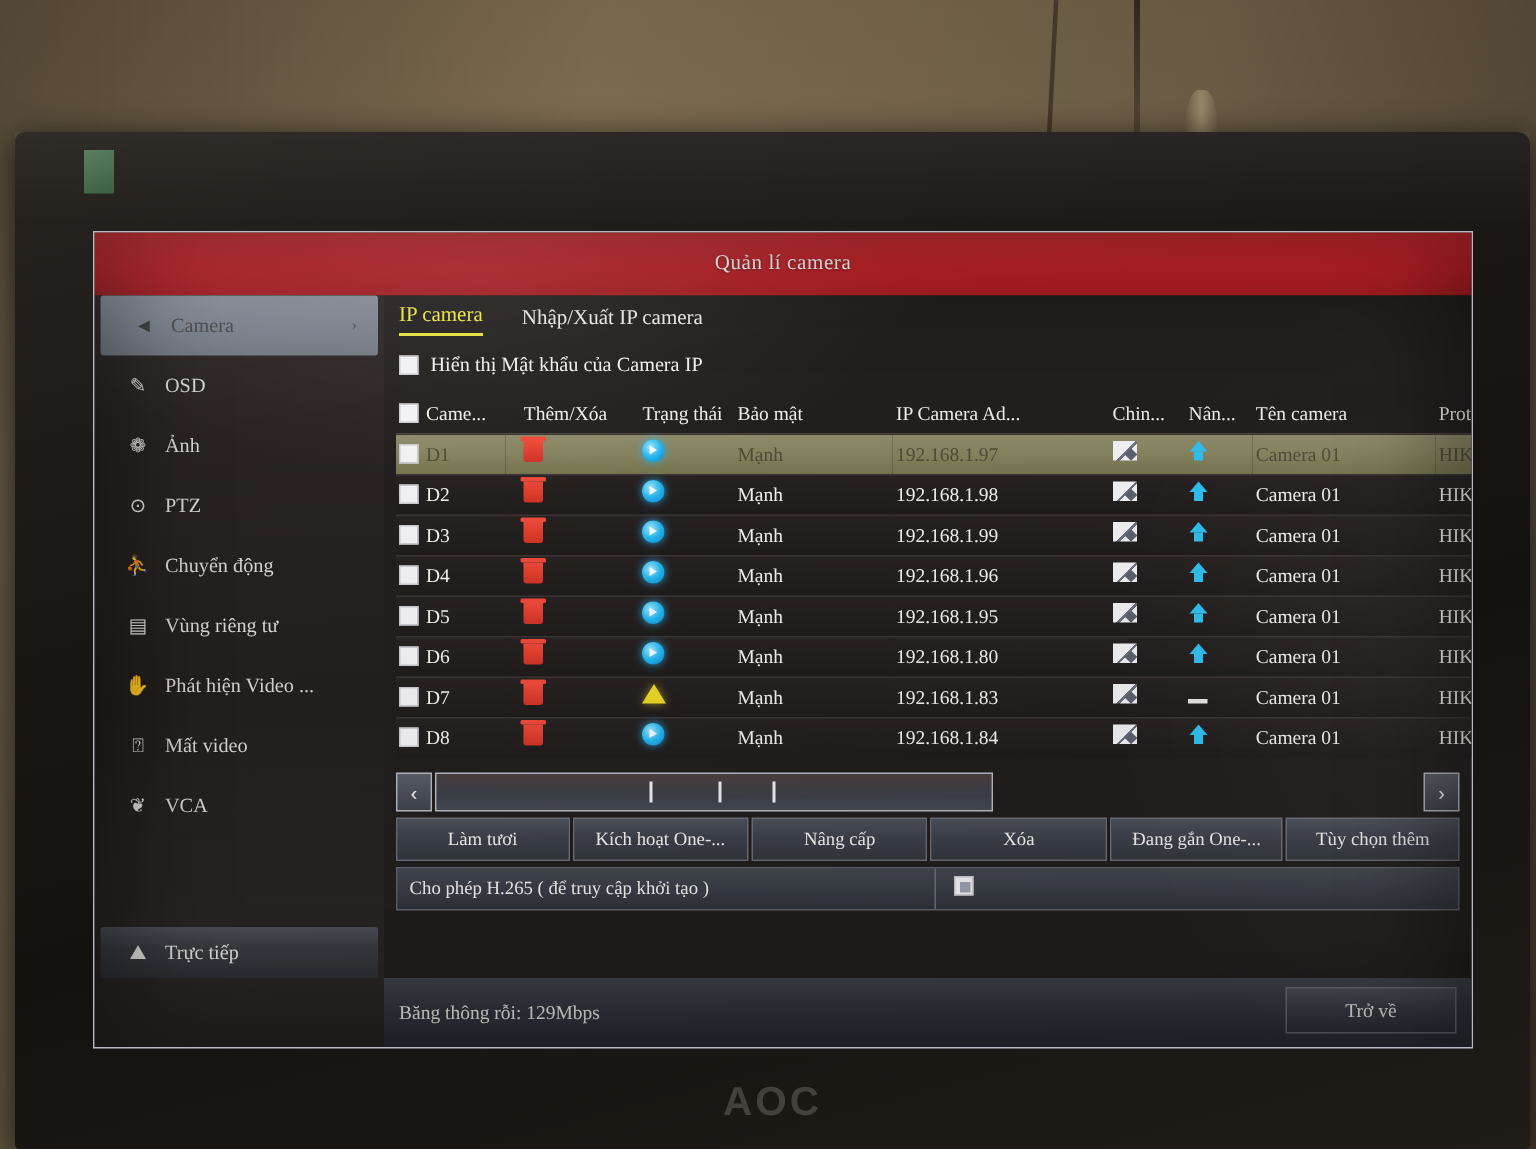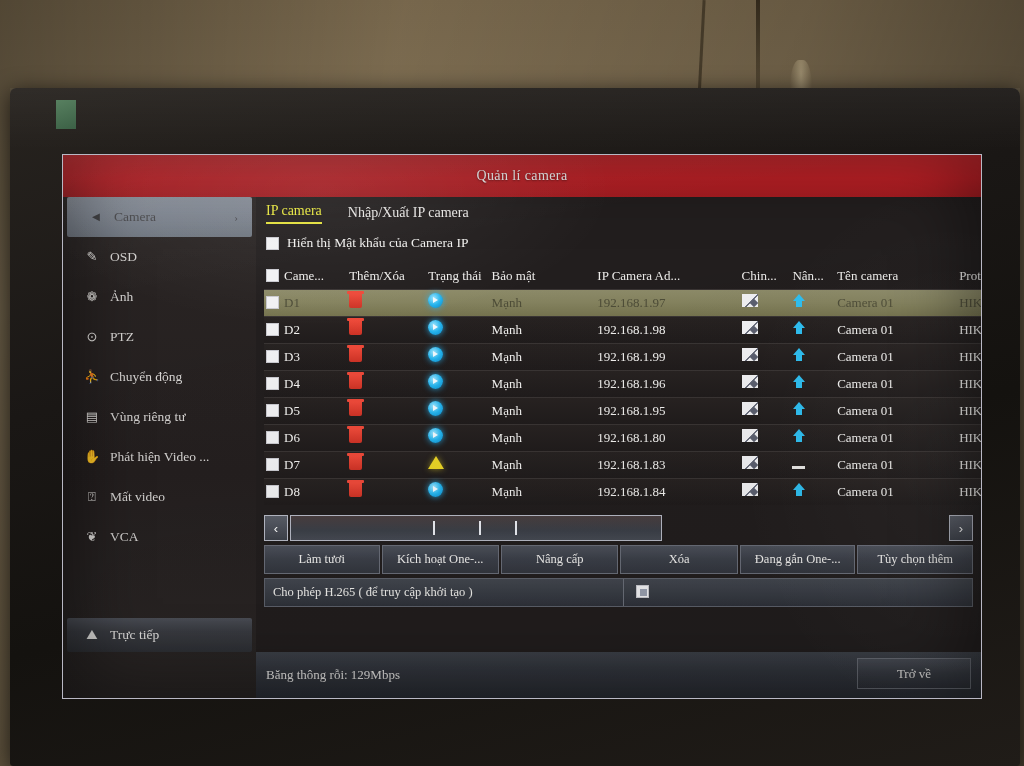--- a/index.html
+++ b/index.html
@@ -323,20 +323,21 @@
 
 <div id="wall">
   <div id="wall-seam"></div>
   <div id="wall-seam2"></div>
   <div id="wall-drip"></div>
 </div>
 
 <div id="monitor">
   <div id="bezel-sheen"></div>
   <div id="bezel-sticker"></div>
+  <div id="bezel-bottom-logo">AOC</div>
 
   <div id="screen">
 
     <div id="titlebar">
       <div class="title">Quản lí camera</div>
     </div>
 
     <div id="sidebar">
       <div id="sidebar-nav">
           <div class="side-item active">

